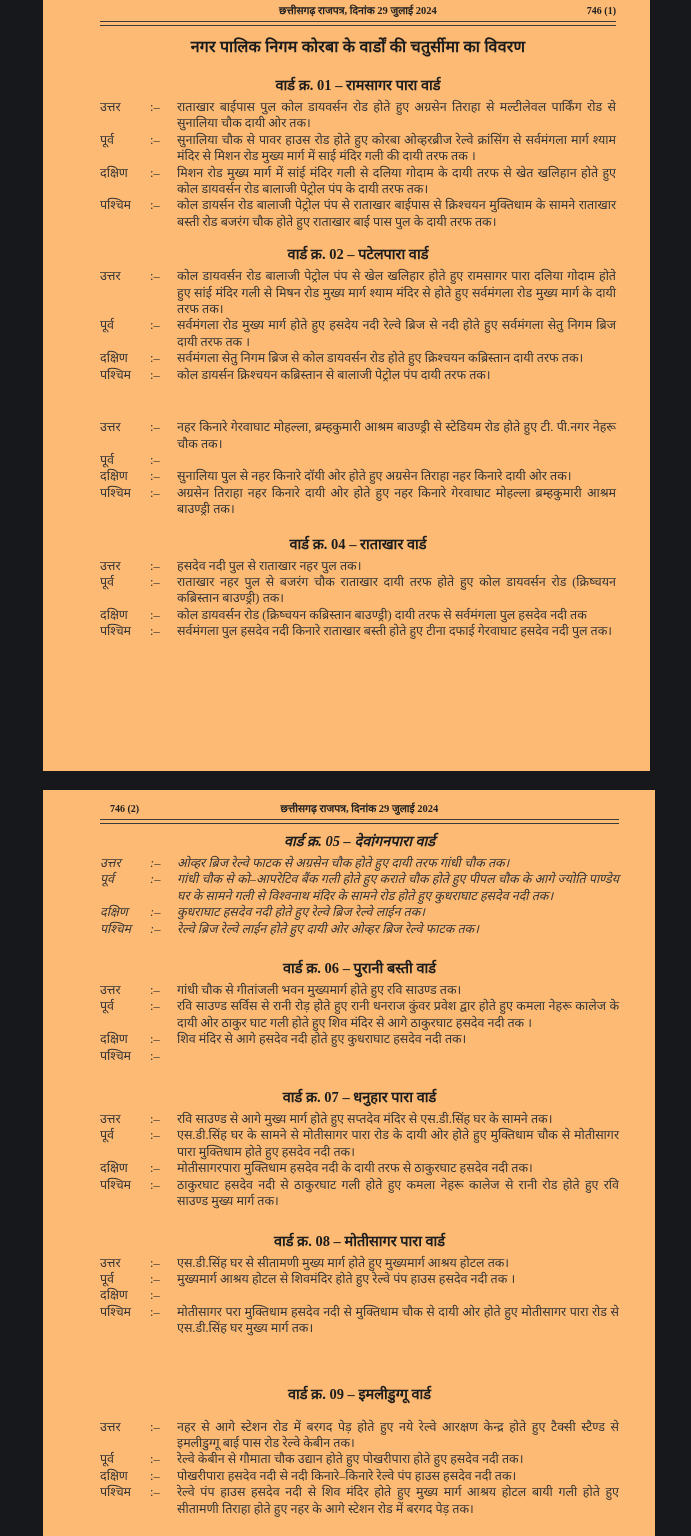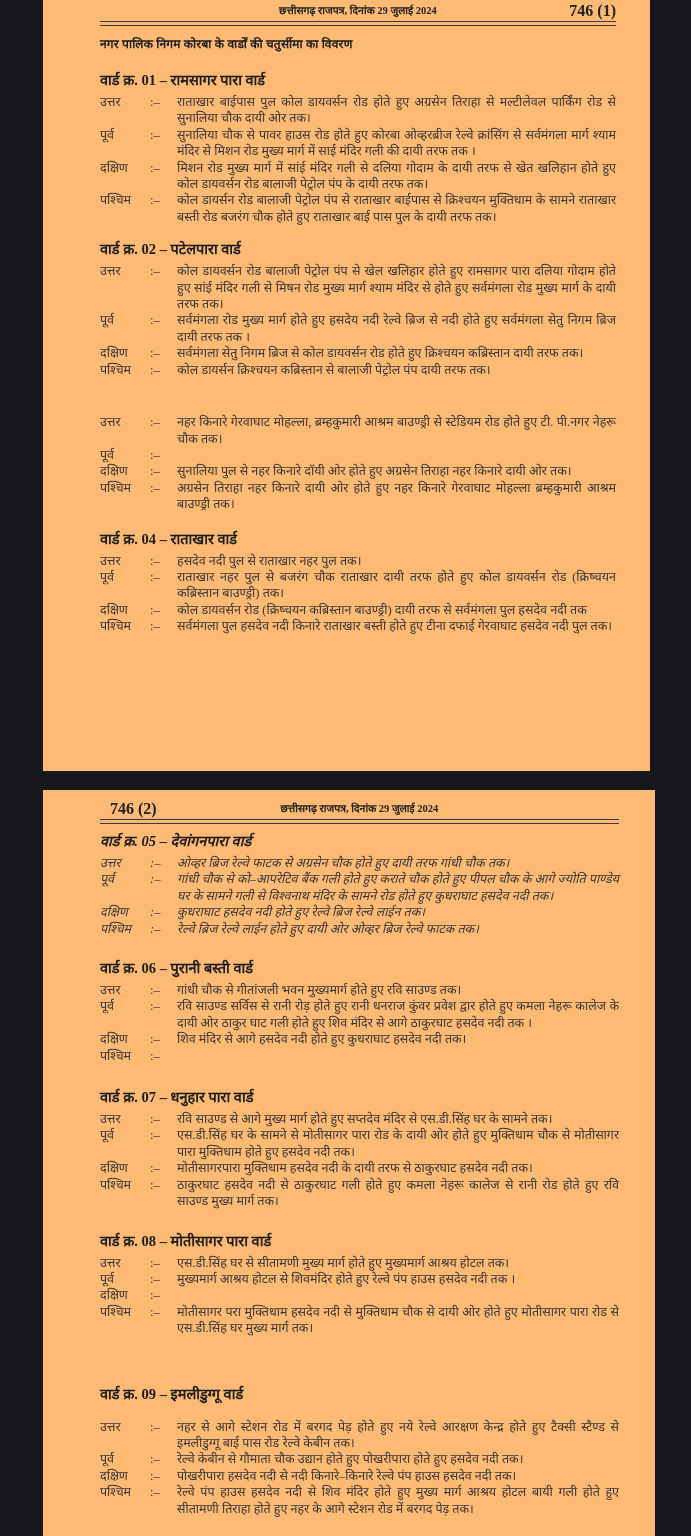--- a/index.html
+++ b/index.html
@@ -21,44 +21,45 @@
   .paper-2 { left: 43px; top: 790px; width: 612px; height: 946px; padding: 12px 36px 0 57px; }
 
   .page-header {
     position: relative;
     text-align: center;
     font-size: 10.5px;
     font-weight: bold;
     color: #222;
     line-height: 14px;
   }
-  .page-num { position: absolute; top: 0; font-size: 16px; font-weight: bold; color: #222; }
+  .page-num { position: absolute; top: 0; font-size: 10px; font-weight: bold; color: #222; }
   .page-num.right { right: 0; }
   .page-num.left { left: 10px; }
   .paper-2 .page-header { text-align: center; }
 
   .double-rule {
     height: 3px;
     border-top: 1px solid #3c3c3c;
     border-bottom: 1px solid #3c3c3c;
     margin-top: 3px;
   }
 
   .doc-title {
     margin: 9px 0 0 0;
-    font-size: 12px;
+    text-align: center;
+    font-size: 16px;
     font-weight: bold;
     color: #1b1b1b;
     letter-spacing: 0.2px;
   }
 
   .ward { margin-top: 15px; }
   .ward-title {
     margin: 0 0 5px 0;
-    text-align: left;
+    text-align: center;
     font-size: 14.5px;
     font-weight: bold;
     color: #1c1c1c;
   }
   .ward[data-ward="01"] { margin-top: 17px; }
   .ward[data-ward="02"] { margin-top: 13px; }
   .ward[data-ward="03"] { margin-top: 36px; }
   .ward[data-ward="05"] { margin-top: 6px; font-style: italic; }
   .ward[data-ward="06"] { margin-top: 20px; }
   .ward[data-ward="07"] { margin-top: 22px; }

